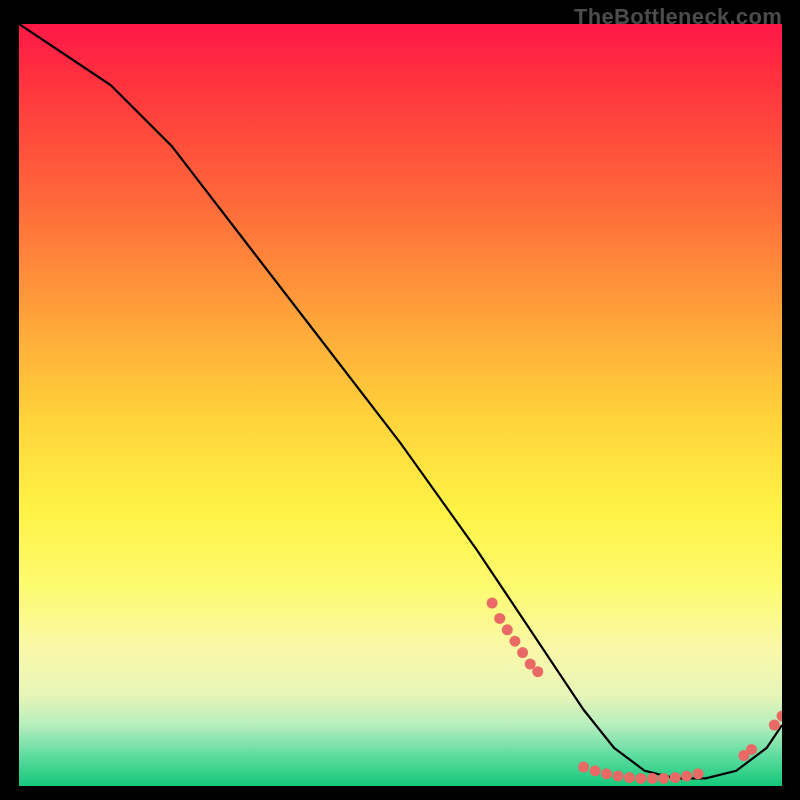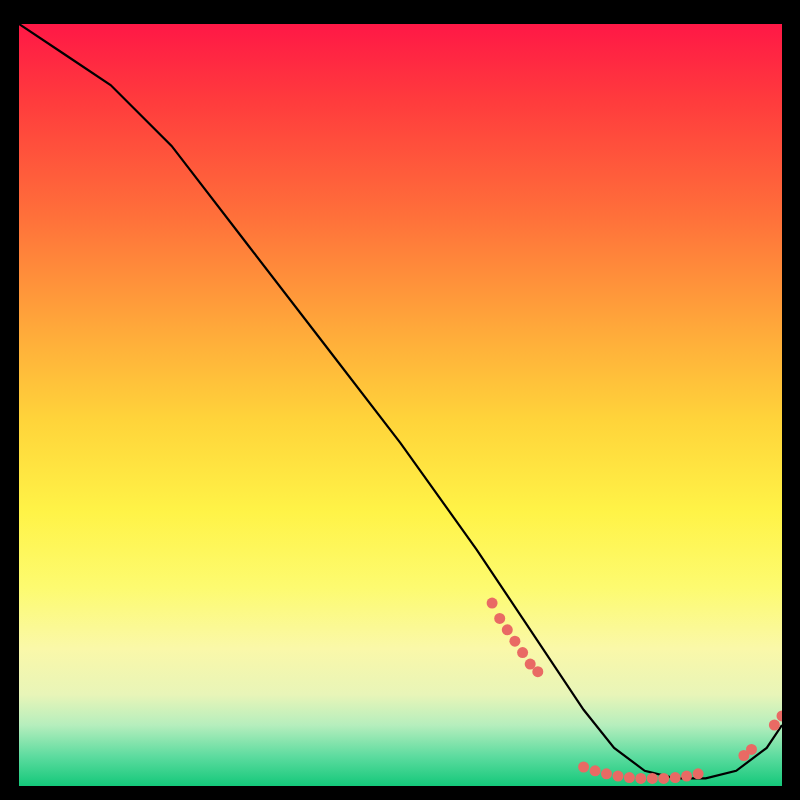--- a/index.html
+++ b/index.html
@@ -54,20 +54,21 @@
     left: 0;
     top: 0;
     width: 763px;
     height: 762px;
   }
 </style>
 </head>
 <body>
 
 <div class="stage">
+  <div class="watermark">TheBottleneck.com</div>
 
   <div class="plot">
     <svg class="lines" viewBox="0 0 763 762" preserveAspectRatio="none">
       <path id="curve-path" fill="none" stroke="#000" stroke-width="2.2" d="M0.0 0.0 L45.8 30.5 L91.6 61.0 L152.6 121.9 L228.9 221.0 L305.2 320.0 L381.5 419.1 L457.8 525.8 L503.6 594.4 L534.1 640.1 L564.6 685.8 L595.1 723.9 L625.7 746.8 L656.2 754.4 L686.7 754.4 L717.2 746.8 L747.7 723.9 L763.0 701.0"></path>
       <g id="dots">
           <circle cx="473.1" cy="579.1" r="5.5" fill="#e96a64"></circle>
           <circle cx="480.7" cy="594.4" r="5.5" fill="#e96a64"></circle>
           <circle cx="488.3" cy="605.8" r="5.5" fill="#e96a64"></circle>
           <circle cx="495.9" cy="617.2" r="5.5" fill="#e96a64"></circle>
           <circle cx="503.6" cy="628.6" r="5.5" fill="#e96a64"></circle>

